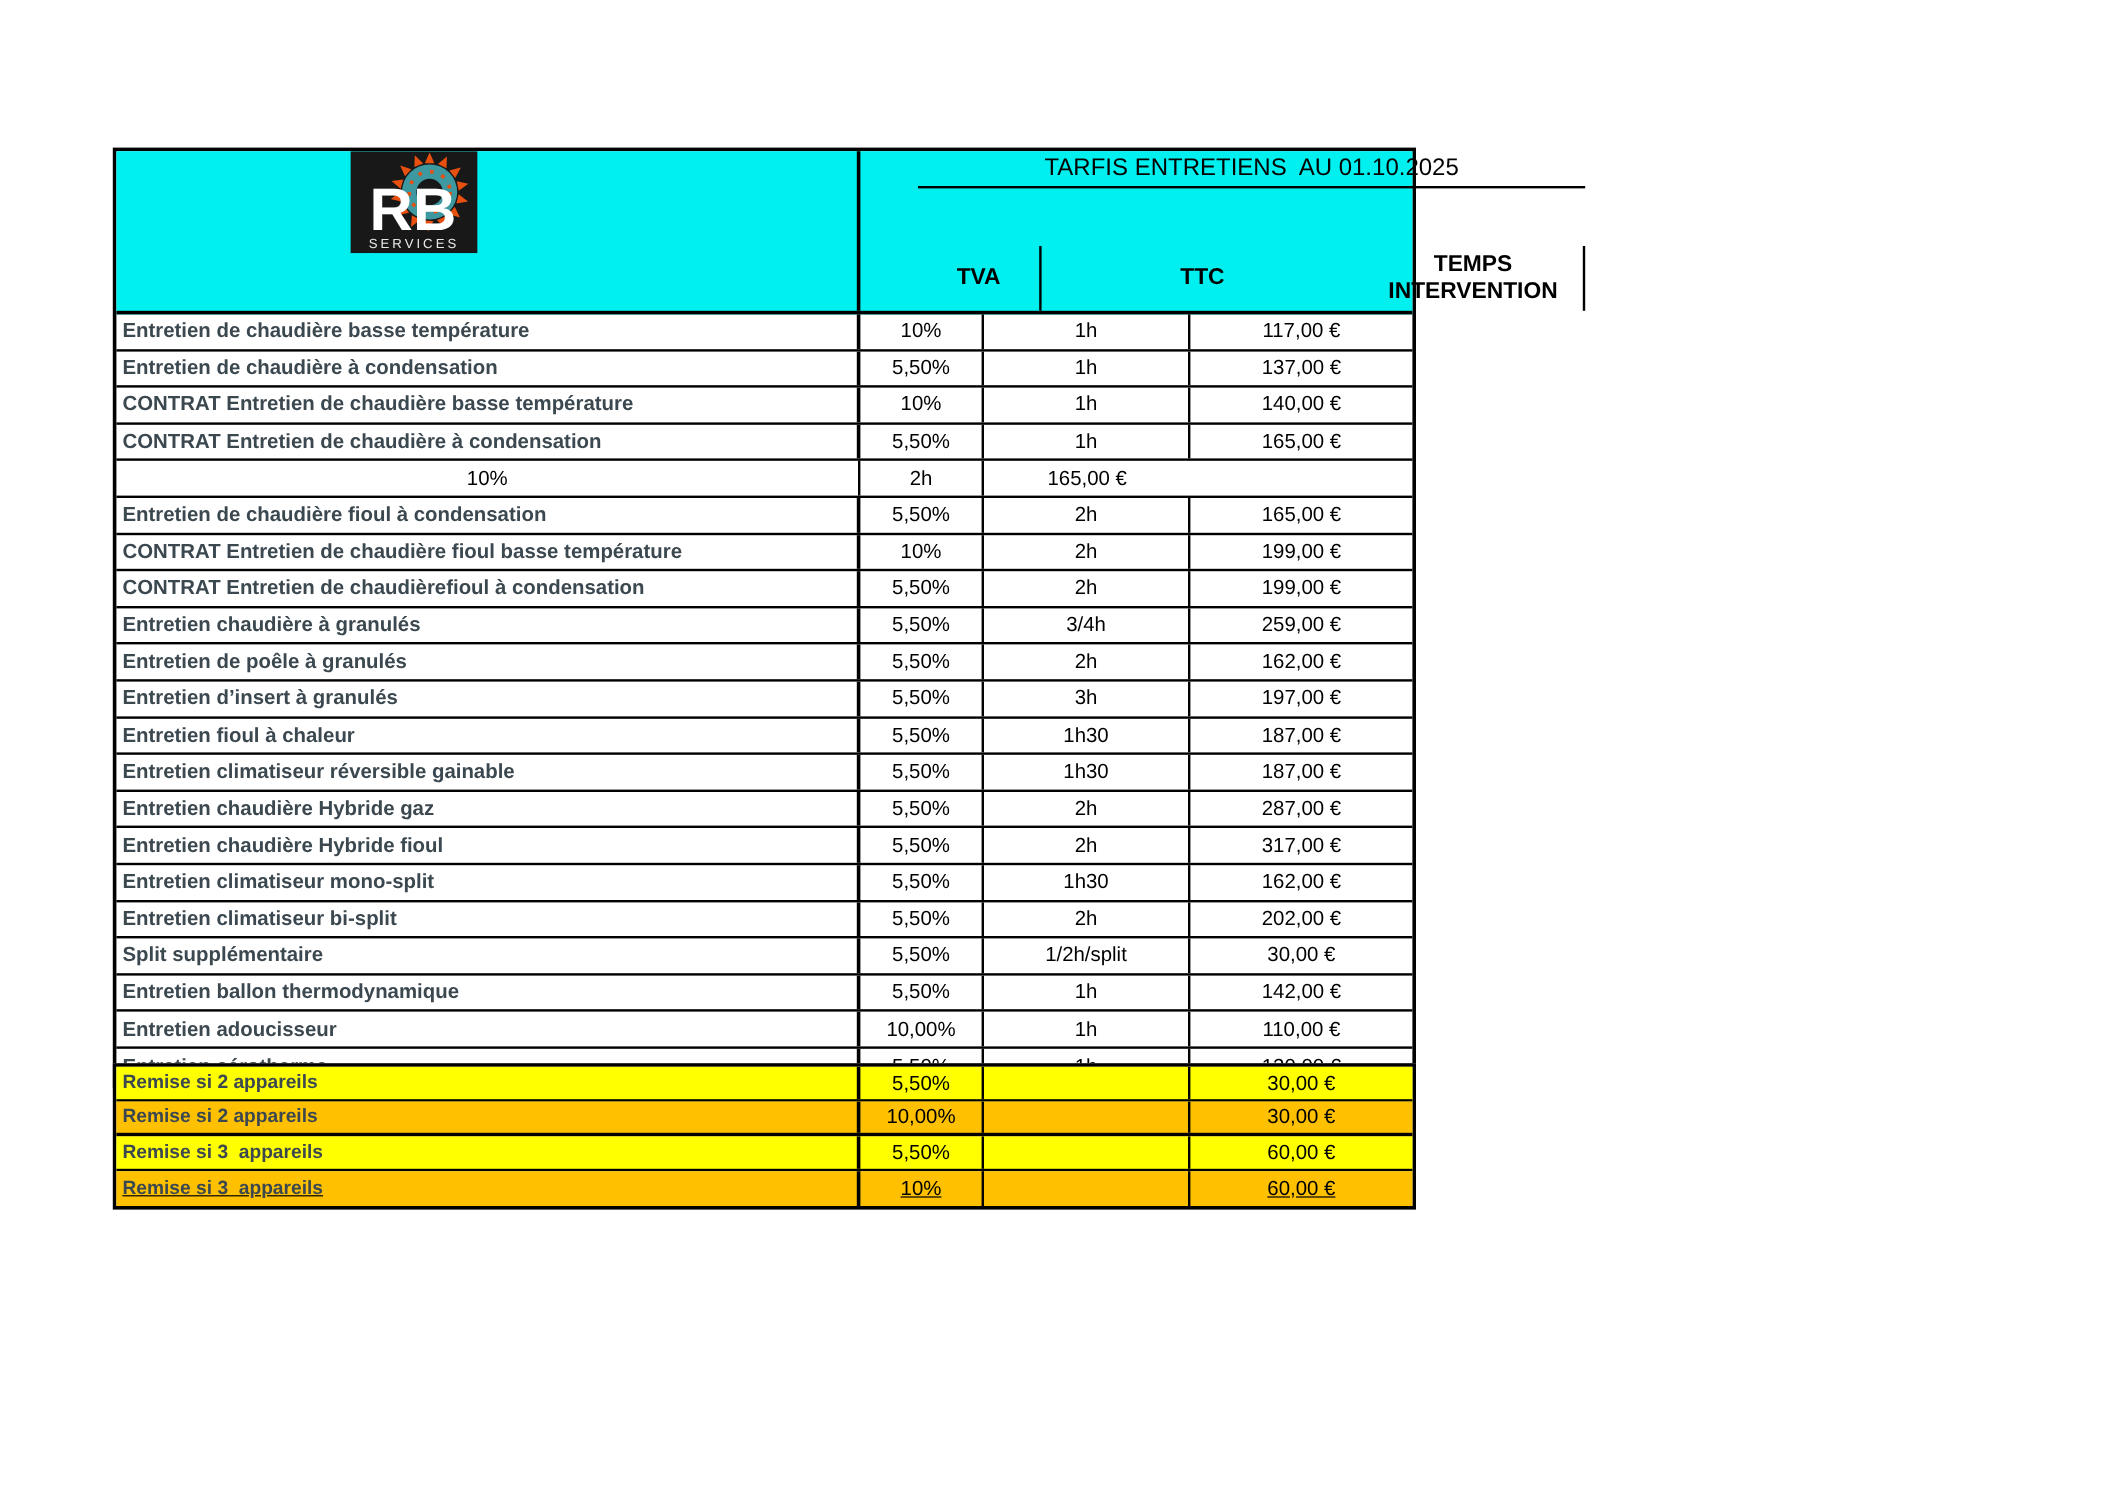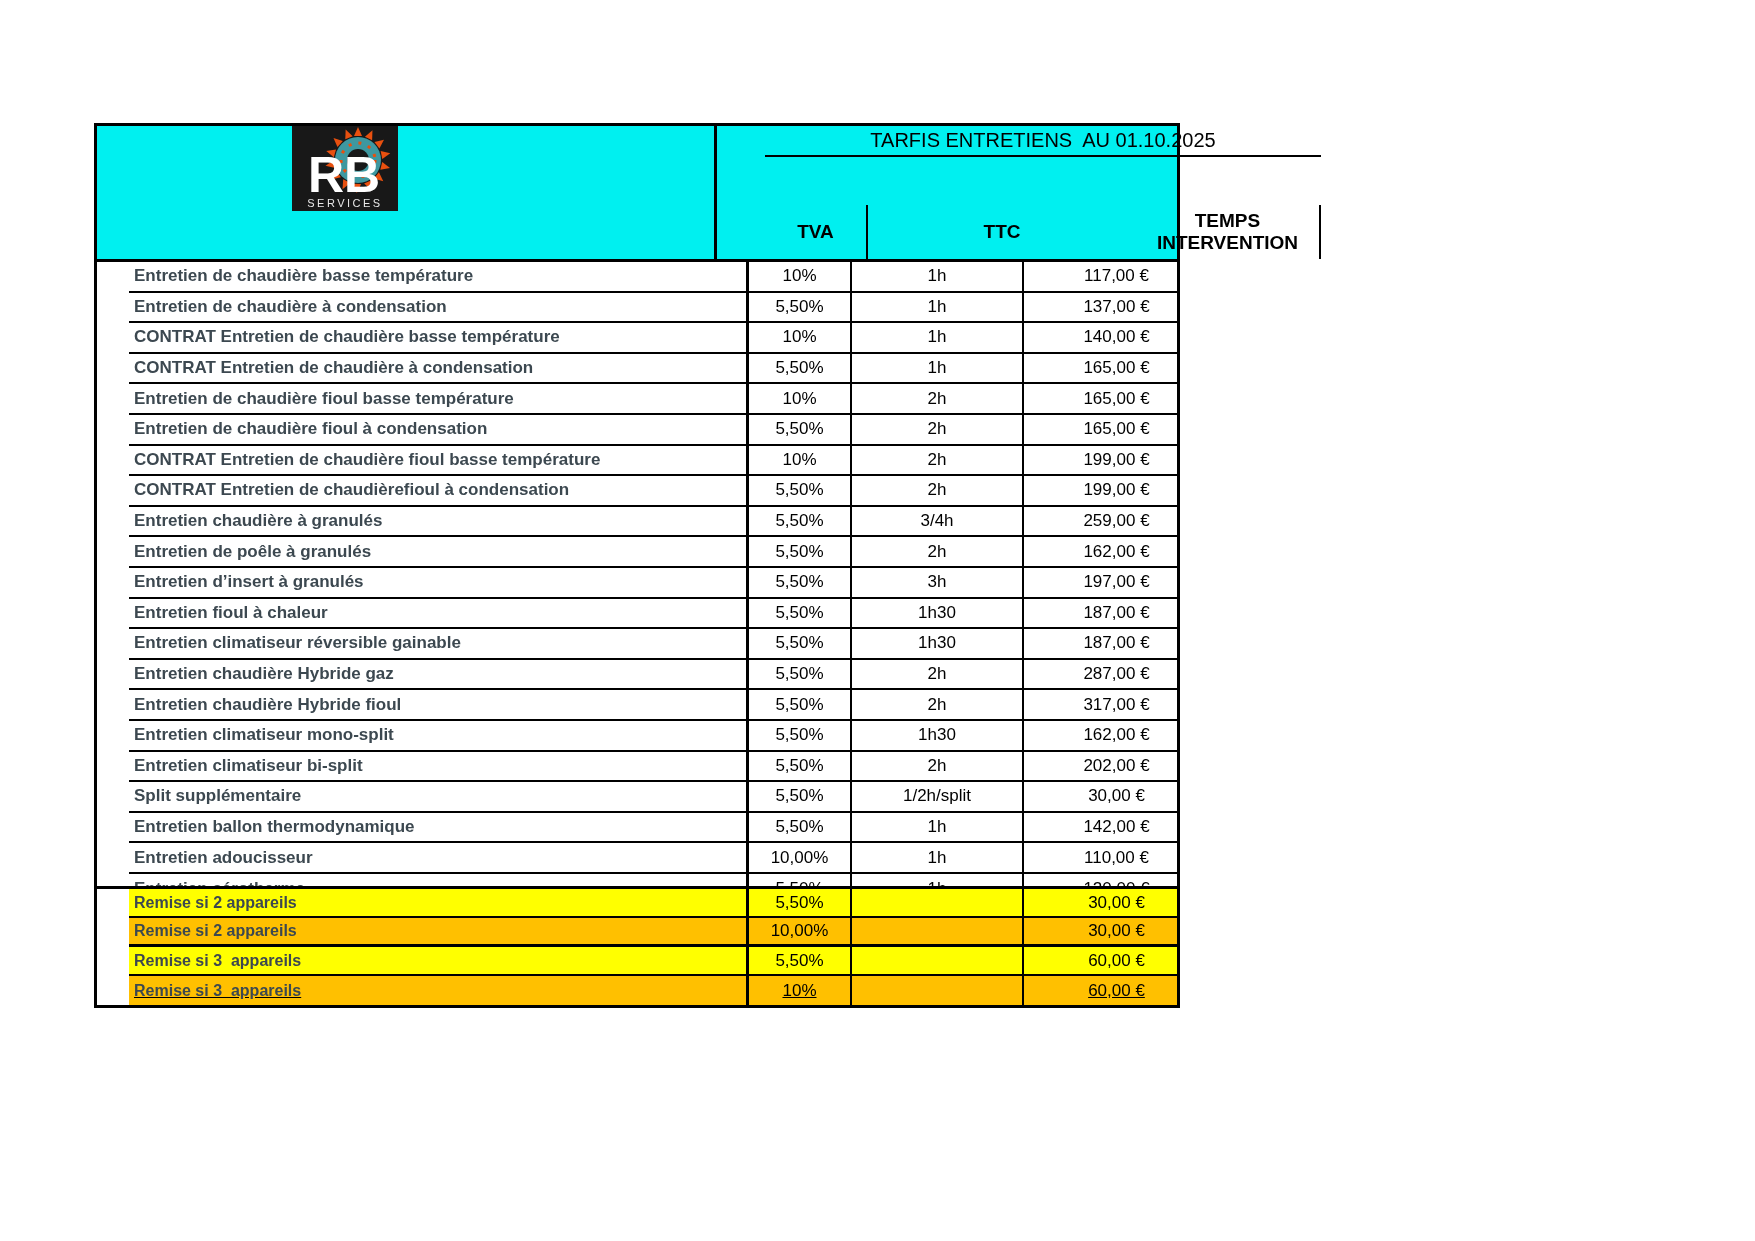--- a/index.html
+++ b/index.html
@@ -38,21 +38,21 @@
     font-weight:400;font-size:20px;color:#000;white-space:pre;
   }
   .col-head{
     box-sizing:border-box;display:flex;flex-direction:column;
     align-items:center;justify-content:center;
     font-weight:700;font-size:19px;color:#000;line-height:1.15;text-align:center;
   }
   .col-head.tva,.col-head.temps{border-right:2px solid #000;}
   .row{
     display:grid;grid-template-columns:620px 103px 172px 185px;
-    height:30.6px;border-bottom:2px solid #000;box-sizing:border-box;margin-left:32px;
+    height:30.6px;border-bottom:2px solid #000;box-sizing:border-box;
   }
   .rows .row:last-child, .remise-table .row:last-child{border-bottom:none;text-decoration:underline;}
   .remise-table .row{height:29px;}
   .remise-table .row.thick{border-bottom-width:3px;}
   .cell{
     box-sizing:border-box;display:flex;align-items:center;justify-content:center;
     font-size:17px;color:#000;overflow:hidden;
   }
   .cell.label{
     justify-content:flex-start;padding-left:5px;border-right:3px solid #000;
@@ -157,21 +157,20 @@
           <span>5,50%</span>
         </div>
         <div class="cell temps">
           <span>1h</span>
         </div>
         <div class="cell ttc">
           <span>165,00 €</span>
         </div>
       </div>
       <div class="row">
-        <div class="cell label"><span>Entretien de chaudière fioul basse température</span></div>
         <div class="cell tva">
           <span>10%</span>
         </div>
         <div class="cell temps">
           <span>2h</span>
         </div>
         <div class="cell ttc">
           <span>165,00 €</span>
         </div>
       </div>

